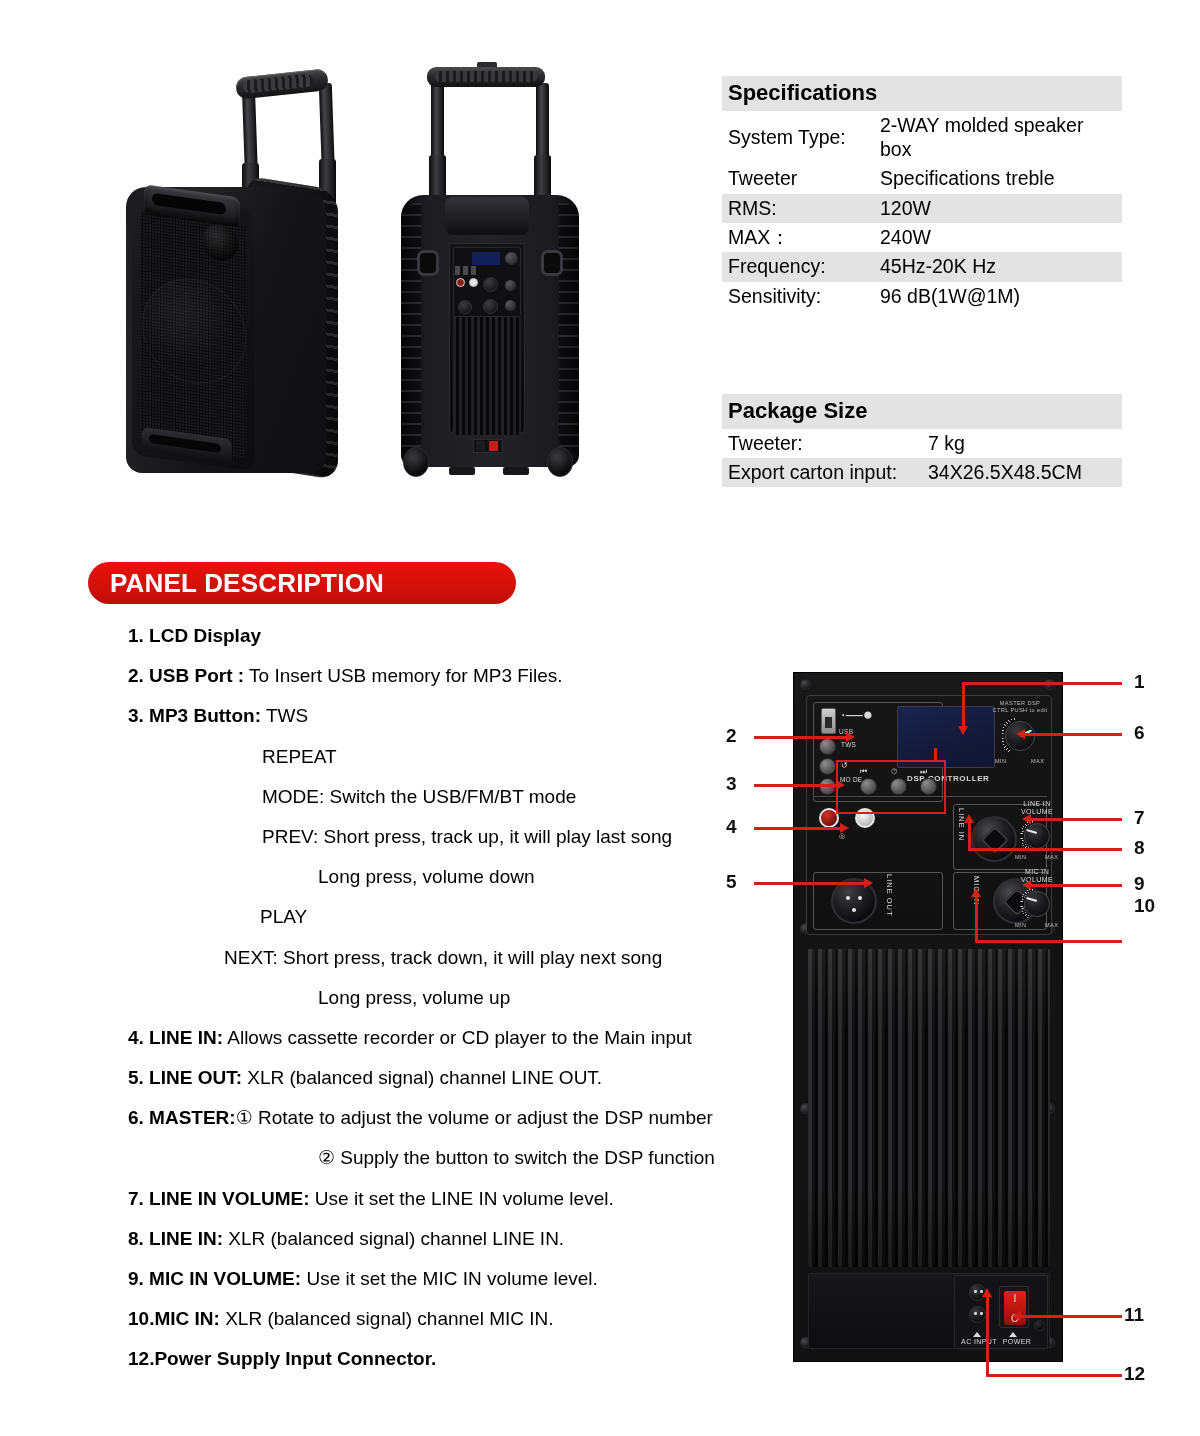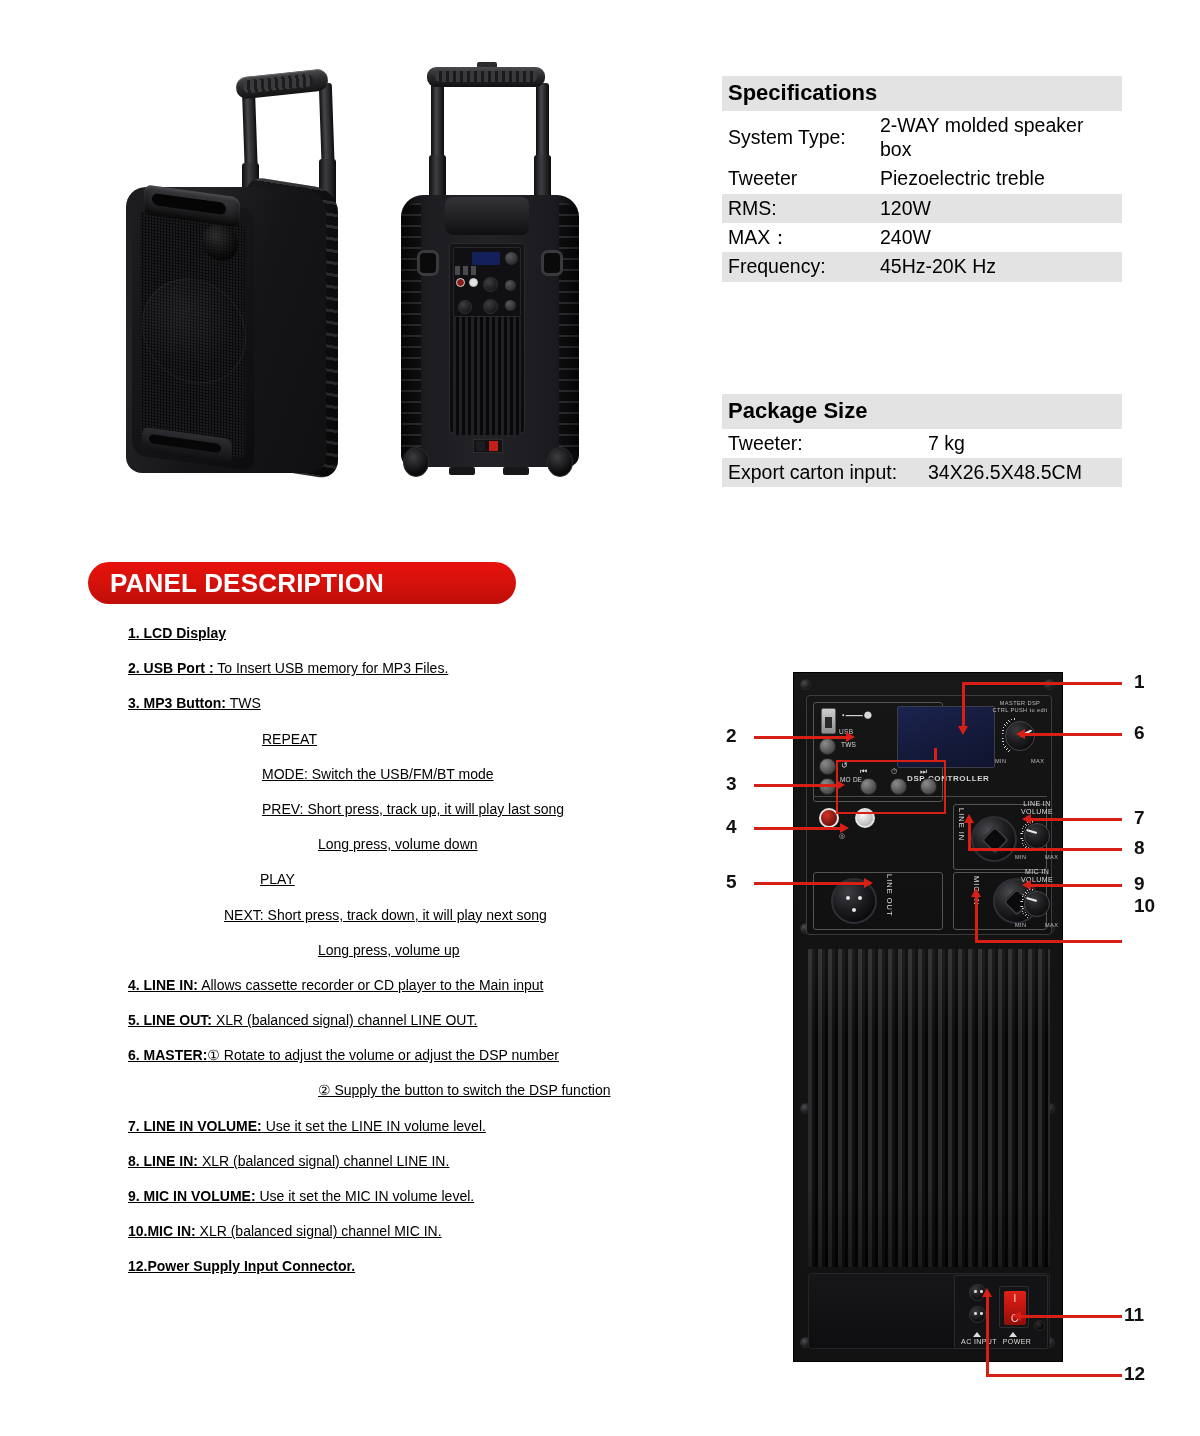--- a/index.html
+++ b/index.html
@@ -212,21 +212,21 @@
     background: linear-gradient(180deg,#e8120c 0%, #d4110b 52%, #bf0d08 100%);
     border-radius: 21px;
   }
   #panel-description-banner .txt {
     position: absolute; left: 22px; top: 6px;
     color: #fff; font-weight: bold; font-size: 26px; letter-spacing: .2px;
   }
 
   
   #description-list { position: absolute; left: 128px; top: 626px; width: 600px; }
-  .desc-line { font-size: 14px; line-height: 1.0; margin-bottom: 21.2px; white-space: nowrap; text-decoration: underline; }
+  .desc-line { font-size: 19px; line-height: 1.0; margin-bottom: 21.2px; white-space: nowrap; }
   .desc-line b { font-weight: bold; }
   .desc-line.i1 { padding-left: 134px; }
   .desc-line.i2 { padding-left: 190px; }
   .desc-line.i3 { padding-left: 132px; }
   .desc-line.i4 { padding-left: 96px; }
 
   
   #amp-panel-diagram {
     position: absolute; left: 793px; top: 672px; width: 270px; height: 690px;
     background: linear-gradient(180deg,#191919 0%,#141414 8%,#121212 100%);
@@ -450,33 +450,37 @@
     <tbody id="specifications-body">
         <tr class="title-row">
           <td colspan="2">Specifications</td>
         </tr>
         <tr class="plain">
           <td class="k">System Type:</td>
           <td>2-WAY molded speaker box</td>
         </tr>
         <tr class="plain">
           <td class="k">Tweeter</td>
-          <td>Piezoelectric treble</td>
+          <td>Specifications treble</td>
         </tr>
         <tr class="shade">
           <td class="k">RMS:</td>
           <td>120W</td>
         </tr>
         <tr class="plain">
           <td class="k">MAX：</td>
           <td>240W</td>
         </tr>
         <tr class="shade">
           <td class="k">Frequency:</td>
           <td>45Hz-20K Hz</td>
+        </tr>
+        <tr class="plain">
+          <td class="k">Sensitivity:</td>
+          <td>96 dB(1W@1M)</td>
         </tr>
       </tbody>
   </table>
 
   <table class="spec-table" id="package-size-table">
     <tbody id="package-size-body">
         <tr class="title-row">
           <td colspan="2">Package Size</td>
         </tr>
         <tr class="plain">

